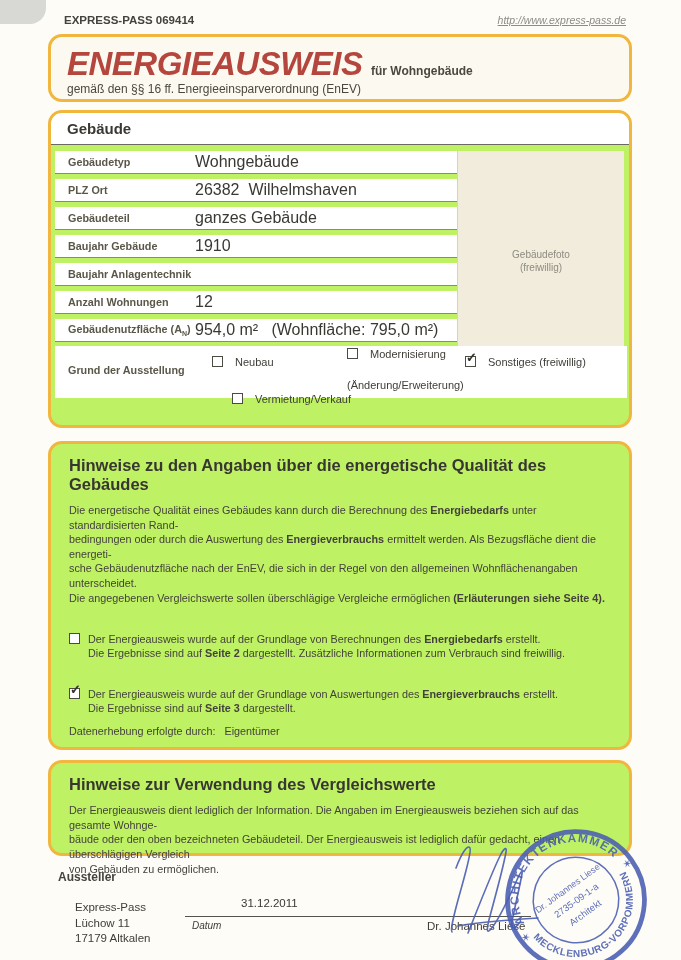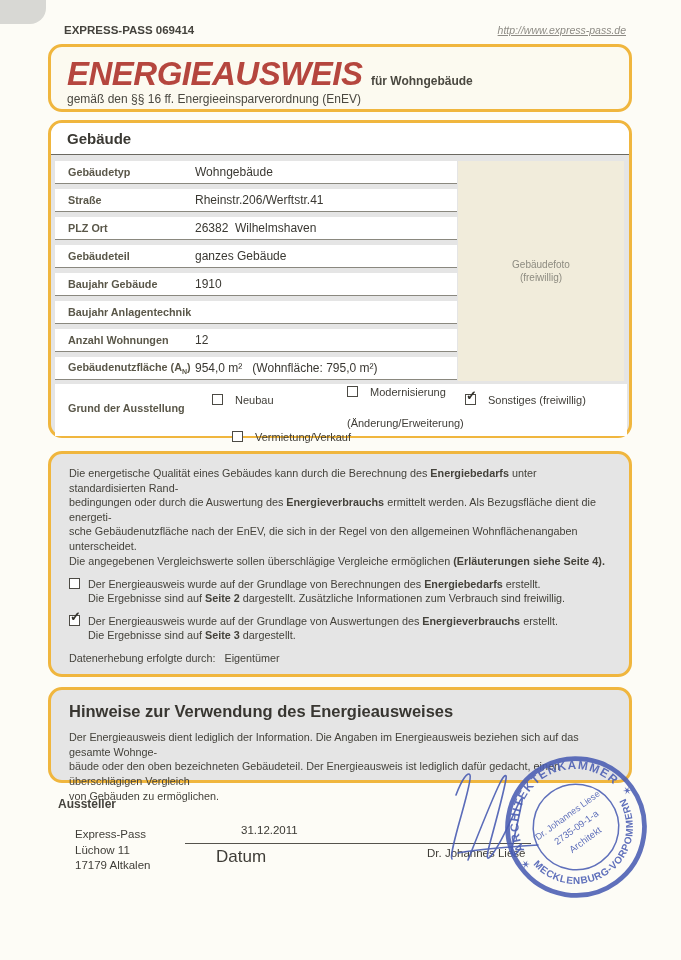--- a/index.html
+++ b/index.html
@@ -10,27 +10,27 @@
     color:#3c3a34;
     position:relative;
     overflow:hidden;
   }
   .scan-corner { position:absolute; top:0; left:0; width:46px; height:24px;
     background:#d8d8d4; border-bottom-right-radius:16px; }
   .page { position:absolute; left:48px; top:0; width:584px; }
 
   
   .doc-header { display:flex; justify-content:space-between; align-items:baseline;
-    padding:24px 6px 0 16px; }
+    padding:14px 6px 0 16px; }
   .doc-number { font-size:11.5px; font-weight:bold; color:#45433d; }
   .doc-url { font-size:10.5px; font-style:italic; color:#8d8b84;
     text-decoration:underline; }
 
   
-  .ybox { border:3px solid #f0b63e; border-radius:14px; background:#e5e5e5; }
+  .ybox { border:3px solid #f0b63e; border-radius:14px; background:#bef264; }
 
   
   .title-box { margin-top:8px; padding:12px 16px 10px 16px; height:68px; background:#fcfaf0; }
   .title-main { font-size:33px; font-weight:bold; font-style:italic;
     color:#b5463e; letter-spacing:-0.5px; line-height:30px; }
   .title-suffix { font-size:12px; font-weight:bold; font-style:normal;
     color:#4a4840; letter-spacing:0; margin-left:4px; }
   .title-sub { font-size:12px; color:#4a4840; margin-top:3px; }
 
   
@@ -47,61 +47,61 @@
   .sec-strip { background:#fff; border-bottom:1.5px solid #6b6961;
     border-radius:11px 11px 0 0; height:32px; display:flex; align-items:center;
     padding-left:16px; }
   .sec-strip-title { font-size:15px; font-weight:bold; color:#3a3832; }
   .fields { margin-top:6px; margin-left:4px; }
   .field-row { display:flex; align-items:center; background:#fff;
     border-bottom:1px solid #8a887f; height:23px; width:402px; margin-bottom:5px; }
   .field-label { width:140px; padding-left:13px; font-size:10.8px; font-weight:bold;
     color:#5a5749; }
   .field-label sub { font-size:7px; }
-  .field-value { font-size:12px; color:#3a3832; white-space:pre; }
+  .field-value { font-size:16px; color:#3a3832; white-space:pre; }
   .photo-area { position:absolute; top:38px; right:5px; width:166px; height:220px;
     background:#f1ecdb; display:flex; flex-direction:column; align-items:center;
     justify-content:center; }
   .photo-text { font-size:10px; color:#8d8b80; line-height:13px; text-align:center; }
   .reason-row { position:relative; background:#fff; height:52px; width:572px;
     margin-left:4px; margin-top:-1px; }
   .reason-label { position:absolute; left:13px; top:18px; font-size:10.8px;
     font-weight:bold; color:#5a5749; }
   .cb { display:inline-block; width:11px; height:11px; border:1.4px solid #4c4a44;
     background:#fff; position:relative; flex:none; }
   .cb .mark { position:absolute; top:-7px; left:0px; font-size:13px;
     font-weight:bold; color:#33322c; }
   .reason-opt { position:absolute; display:flex; align-items:flex-start; gap:12px;
     font-size:11px; color:#3f3d37; }
   .reason-sub { position:absolute; font-size:11px; color:#3f3d37; }
 
   
   .hint-box { margin-top:13px; padding:12px 16px 10px 18px; }
   .hint-title { font-size:16.5px; font-weight:bold; color:#383631; margin-bottom:9px; }
   .hint-par { font-size:10.8px; line-height:14.6px; color:#44423b; white-space:pre-wrap; }
-  .hint-check { display:flex; gap:8px; margin-top:9px; align-items:flex-start; }
+  .hint-check { display:flex; gap:8px; margin-top:27px; align-items:flex-start; }
   .hint-check .cb { margin-top:1px; }
   .hint-check-text { font-size:10.8px; line-height:14px; color:#44423b; white-space:pre-wrap; }
   .daten-line { margin-top:10px; font-size:10.8px; color:#44423b; }
   .daten-value { margin-left:6px; }
 
   .usage-box { margin-top:10px; padding:12px 16px 12px 18px; height:96px; }
 
   
   .footer { position:relative; margin-top:10px; height:170px; }
   .issuer-heading { position:absolute; left:10px; top:4px; font-size:12px;
     font-weight:bold; color:#45433d; }
   .issuer-address { position:absolute; left:27px; top:34px; font-size:11.5px;
     color:#3f3d37; line-height:15.5px; }
   .sign-line { position:absolute; left:137px; top:50px; width:346px;
     border-top:1.2px solid #55534c; }
   .date-value { position:absolute; left:193px; top:31px; font-size:11.5px;
     color:#3a3832; }
-  .date-label { position:absolute; left:168px; top:54px; font-size:17px;
-    color:#3f3d37; }
+  .date-label { position:absolute; left:144px; top:54px; font-size:10px;
+    color:#3f3d37;font-style:italic; }
   .signer-name { position:absolute; left:379px; top:54px; font-size:11.5px;
     color:#3f3d37; }
   .signature-svg { position:absolute; left:390px; top:-28px; pointer-events:none; }
   .stamp-wrap { position:absolute; left:452px; top:-42px; width:152px; height:152px; }
 </style>
 </head>
 <body>
 
 <div class="scan-corner"></div>
 
@@ -125,24 +125,20 @@
     <div class="sec-strip">
       <span class="sec-strip-title">Gebäude</span>
     </div>
 
     <div class="fields">
       <div class="field-row">
         <span class="field-label">Gebäudetyp</span>
         <span class="field-value">Wohngebäude</span>
       </div>
       <div class="field-row">
-        <span class="field-label">Straße</span>
-        <span class="field-value">Rheinstr.206/Werftstr.41</span>
-      </div>
-      <div class="field-row">
         <span class="field-label">PLZ Ort</span>
         <span class="field-value">26382  Wilhelmshaven</span>
       </div>
       <div class="field-row">
         <span class="field-label">Gebäudeteil</span>
         <span class="field-value">ganzes Gebäude</span>
       </div>
       <div class="field-row">
         <span class="field-label">Baujahr Gebäude</span>
         <span class="field-value">1910</span>
@@ -195,20 +191,21 @@
             <span class="mark"></span>
           </span>
         <span>Vermietung/Verkauf</span>
       </span>
 
       <span class="reason-sub" style="left:292px; top:33px;">(Änderung/Erweiterung)</span>
     </div>
   </div>
 
   <div class="ybox hint-box">
+    <div class="hint-title">Hinweise zu den Angaben über die energetische Qualität des Gebäudes</div>
     <div class="hint-par"><span>Die energetische Qualität eines Gebäudes kann durch die Berechnung des </span><span style="font-weight: bold;">Energiebedarfs</span><span> unter standardisierten Rand-
 bedingungen oder durch die Auswertung des </span><span style="font-weight: bold;">Energieverbrauchs</span><span> ermittelt werden. Als Bezugsfläche dient die energeti-
 sche Gebäudenutzfläche nach der EnEV, die sich in der Regel von den allgemeinen Wohnflächenangaben unterscheidet.
 Die angegebenen Vergleichswerte sollen überschlägige Vergleiche ermöglichen </span><span style="font-weight: bold;">(Erläuterungen siehe Seite 4).</span></div>
 
     <div class="hint-check">
       <span class="cb">
           <span class="mark"></span>
         </span>
       <span class="hint-check-text"><span>Der Energieausweis wurde auf der Grundlage von Berechnungen des </span><span style="font-weight: bold;">Energiebedarfs</span><span> erstellt.
@@ -223,21 +220,21 @@
 Die Ergebnisse sind auf </span><span style="font-weight: bold;">Seite 3</span><span> dargestellt.</span></span>
     </div>
 
     <div class="daten-line">
       <span>Datenerhebung erfolgte durch:</span>
       <span class="daten-value">Eigentümer</span>
     </div>
   </div>
 
   <div class="ybox usage-box">
-    <div class="hint-title">Hinweise zur Verwendung des Energieausweises</div>
+    <div class="hint-title">Hinweise zur Verwendung des Vergleichswerte</div>
     <div class="hint-par">Der Energieausweis dient lediglich der Information. Die Angaben im Energieausweis beziehen sich auf das gesamte Wohnge-
 bäude oder den oben bezeichneten Gebäudeteil. Der Energieausweis ist lediglich dafür gedacht, einen überschlägigen Vergleich
 von Gebäuden zu ermöglichen.</div>
   </div>
 
   <div class="footer">
     <div class="issuer-heading">Aussteller</div>
     <div class="issuer-address" style="white-space:pre-line;">Express-Pass
 Lüchow 11
 17179 Altkalen</div>

